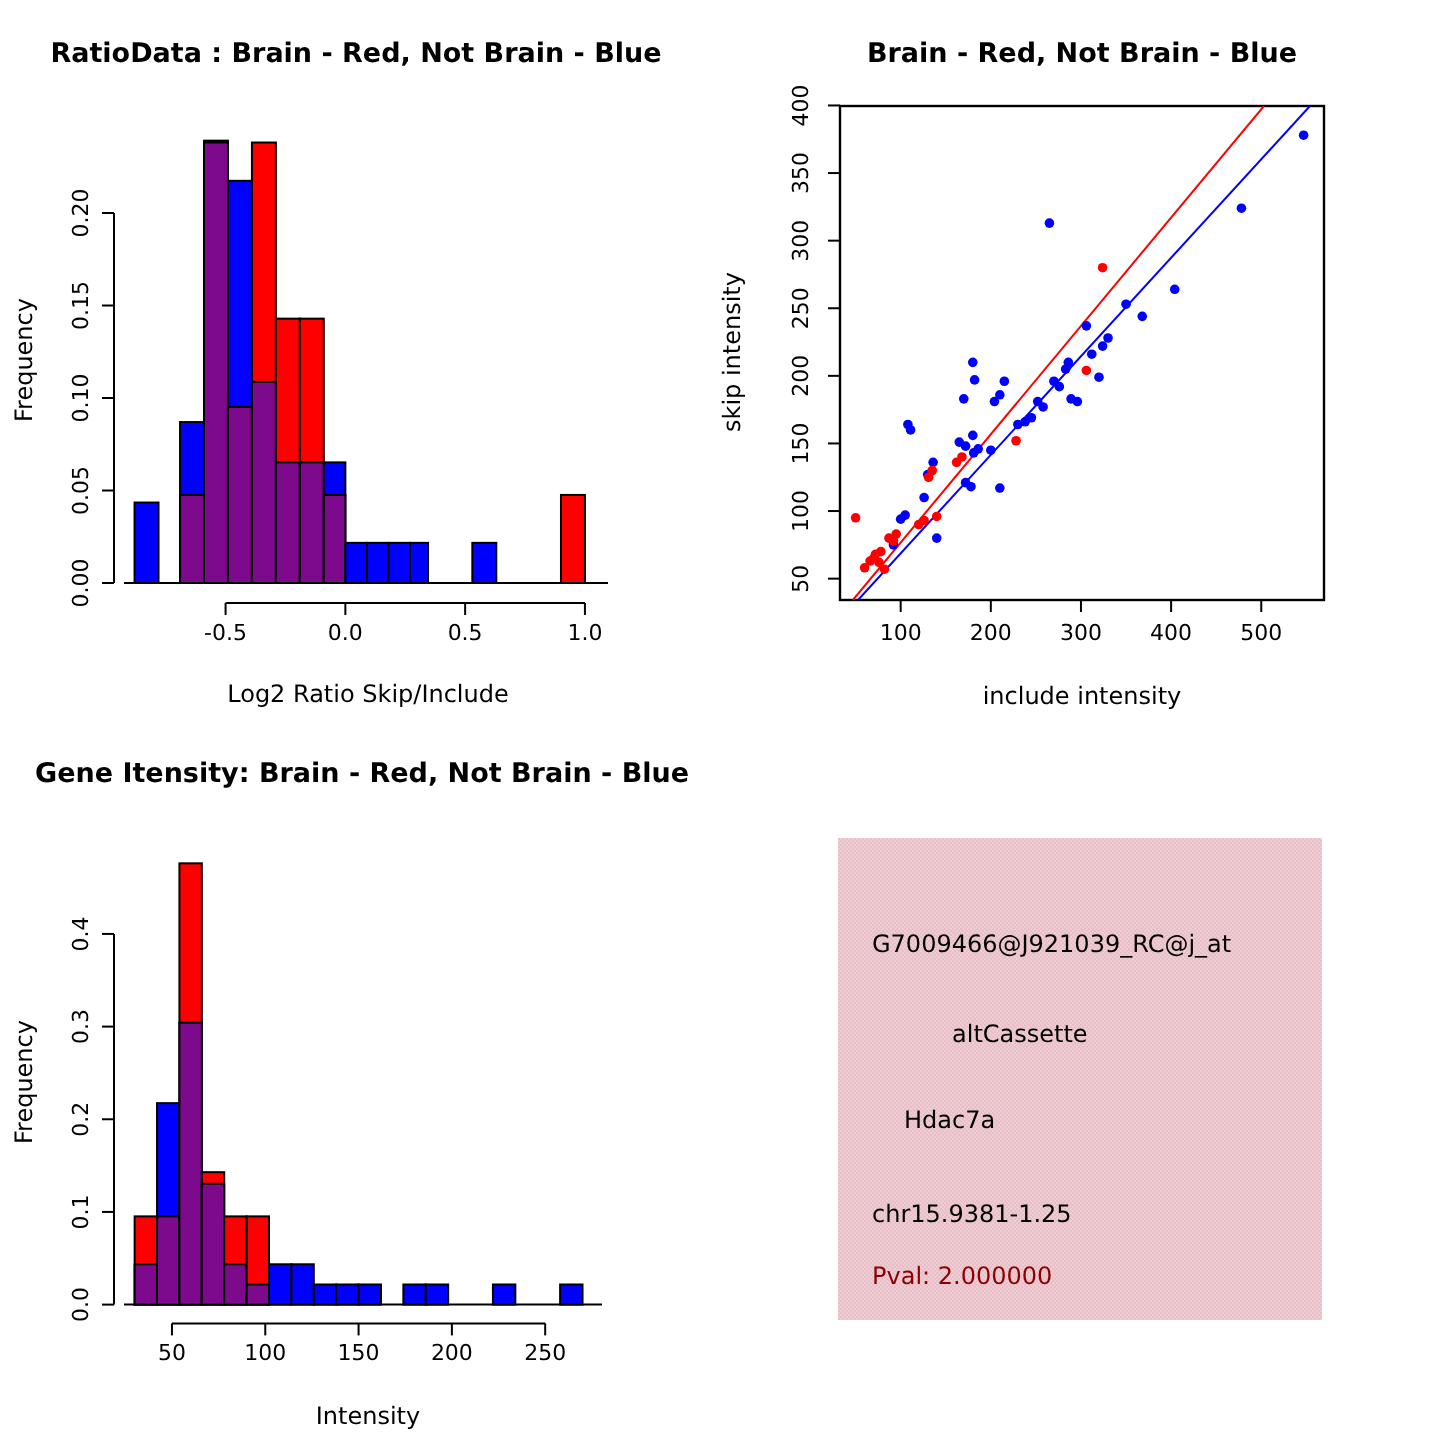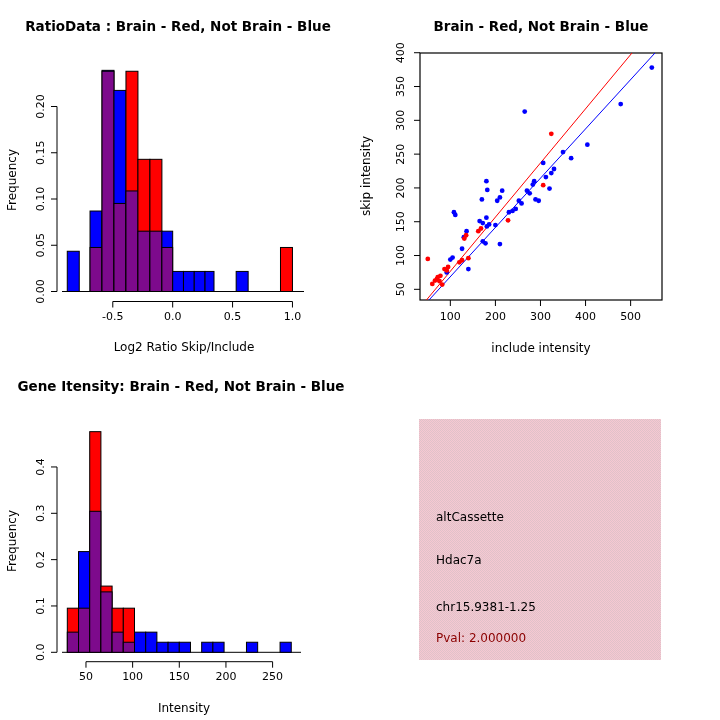--- a/index.html
+++ b/index.html
@@ -9,21 +9,21 @@
   #svg-tl{left:0;top:0;}
   #svg-tr{left:360px;top:0;}
   #svg-bl{left:0;top:360px;}
   #panel-br{position:absolute;left:360px;top:360px;width:360px;height:360px;}
   #info-box{position:absolute;left:59px;top:59px;width:242px;height:241px;
             background:repeating-conic-gradient(#f6c8d2 0% 25%, #e0c2c9 0% 50%);
             background-size:2px 2px;}
   .info-line{position:absolute;left:17px;font-size:12px;color:#000;white-space:nowrap;
              letter-spacing:0px;}
   #info-line-0{top:46px;}
-  #info-line-1{top:91px;}
+  #info-line-1{top:91px;margin-left:40px;}
   #info-line-2{top:134px;}
   #info-line-3{top:181px;}
   #info-line-4{top:212px;text-align:right;}
 </style>
 </head>
 <body>
 
 <div id="figure">
   <svg id="svg-tl" class="panel" viewBox="0 0 360 360">
       <g>
@@ -250,19 +250,20 @@
           <line x1="57" y1="106.96666666666667" x2="51" y2="106.96666666666667" stroke="#000" stroke-width="1"></line>
           <text x="44" y="106.96666666666667" font-size="11" font-family="&quot;DejaVu Sans&quot;, sans-serif" fill="#000" text-anchor="middle" transform="rotate(-90 44 106.96666666666667)">0.4</text>
         </g>
         <text x="181" y="31" font-size="13.5" font-family="&quot;DejaVu Sans&quot;, sans-serif" fill="#000" text-anchor="middle" font-weight="bold">Gene Itensity: Brain - Red, Not Brain - Blue</text>
         <text x="184" y="352" font-size="12" font-family="&quot;DejaVu Sans&quot;, sans-serif" fill="#000" text-anchor="middle">Intensity</text>
         <text x="16" y="181" font-size="12" font-family="&quot;DejaVu Sans&quot;, sans-serif" fill="#000" text-anchor="middle" transform="rotate(-90 16 181)">Frequency</text>
       </g>
     </svg>
   <div id="panel-br">
     <div id="info-box">
+      <span id="info-line-0" class="info-line" style="color: rgb(0, 0, 0);">G7009466@J921039_RC@j_at</span>
       <span id="info-line-1" class="info-line" style="color: rgb(0, 0, 0);">altCassette</span>
-      <span id="info-line-2" class="info-line" style="color: rgb(0, 0, 0);">Hdac7a</span>
+      <span id="info-line-2" class="info-line" style="color: rgb(0, 0, 0); margin-left: 16px;">Hdac7a</span>
       <span id="info-line-3" class="info-line" style="color: rgb(0, 0, 0);">chr15.9381-1.25</span>
       <span id="info-line-4" class="info-line" style="color: rgb(139, 0, 0);">Pval: 2.000000</span>
     </div>
   </div>
 </div>
 
 </body></html>

